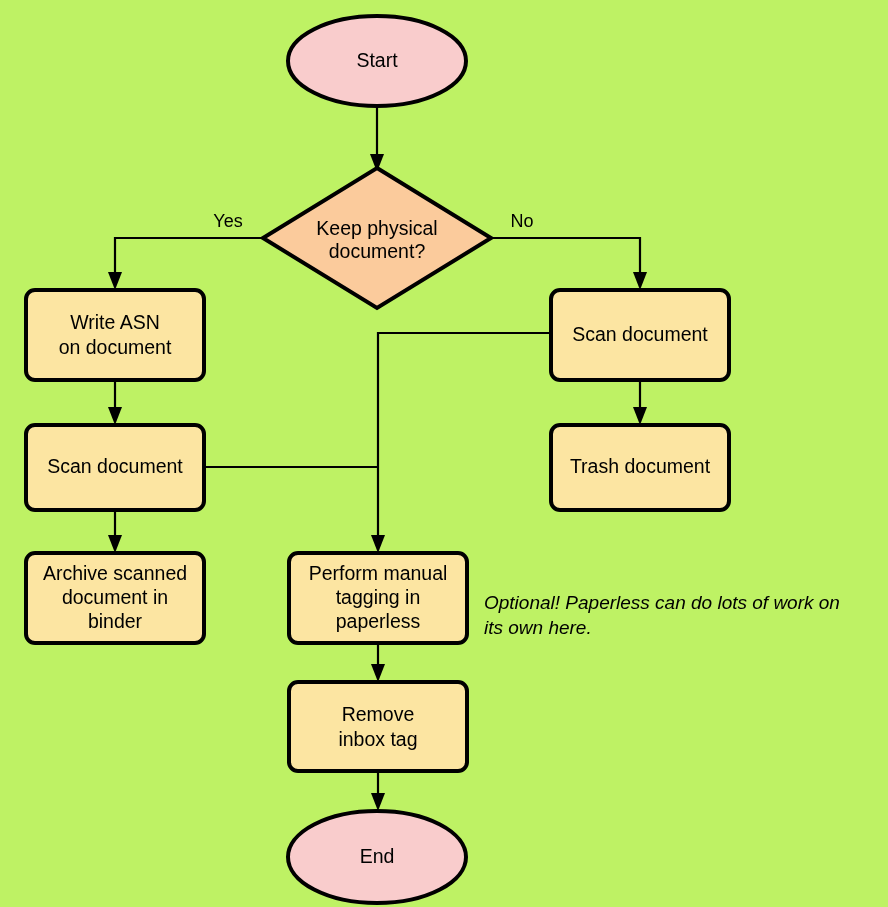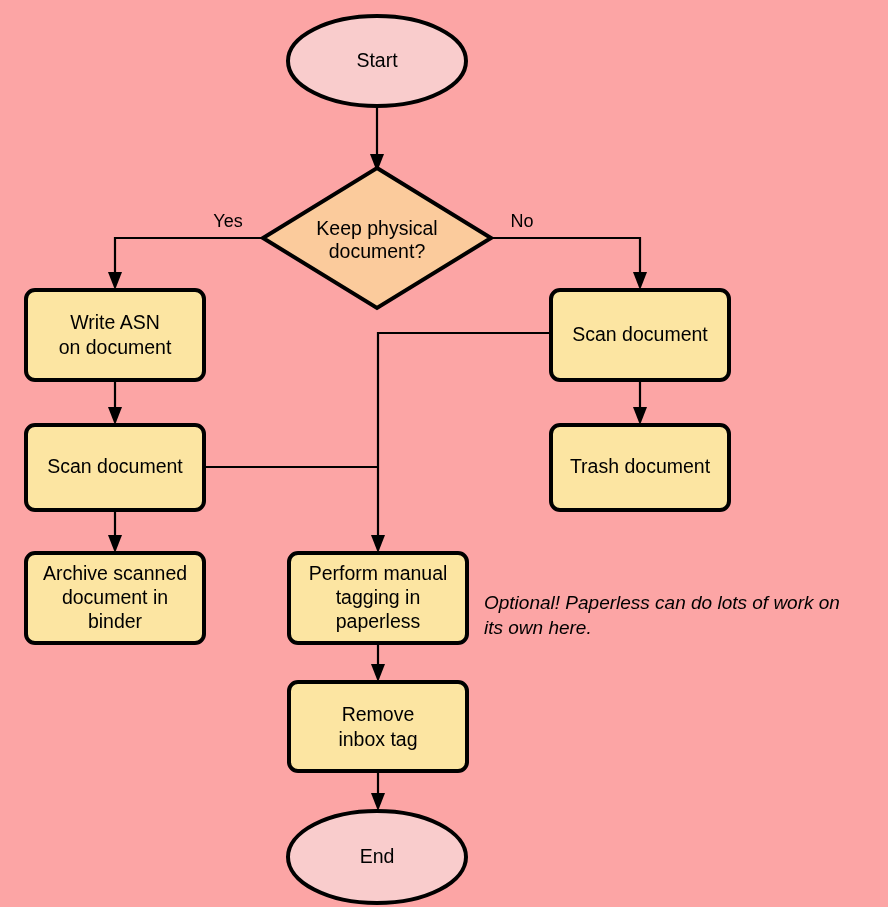--- a/index.html
+++ b/index.html
@@ -11,21 +11,21 @@
   body {
     width: 888px;
     height: 907px;
     font-family: "Liberation Sans", sans-serif;
     overflow: hidden;
   }
   #flow-root {
     position: relative;
     width: 888px;
     height: 907px;
-    background: #fca5a5;
+    background: #bef264;
   }
   #flow-svg {
     position: absolute;
     left: 0;
     top: 0;
     width: 888px;
     height: 907px;
   }
   .node-label {
     font-family: "Liberation Sans", sans-serif;

